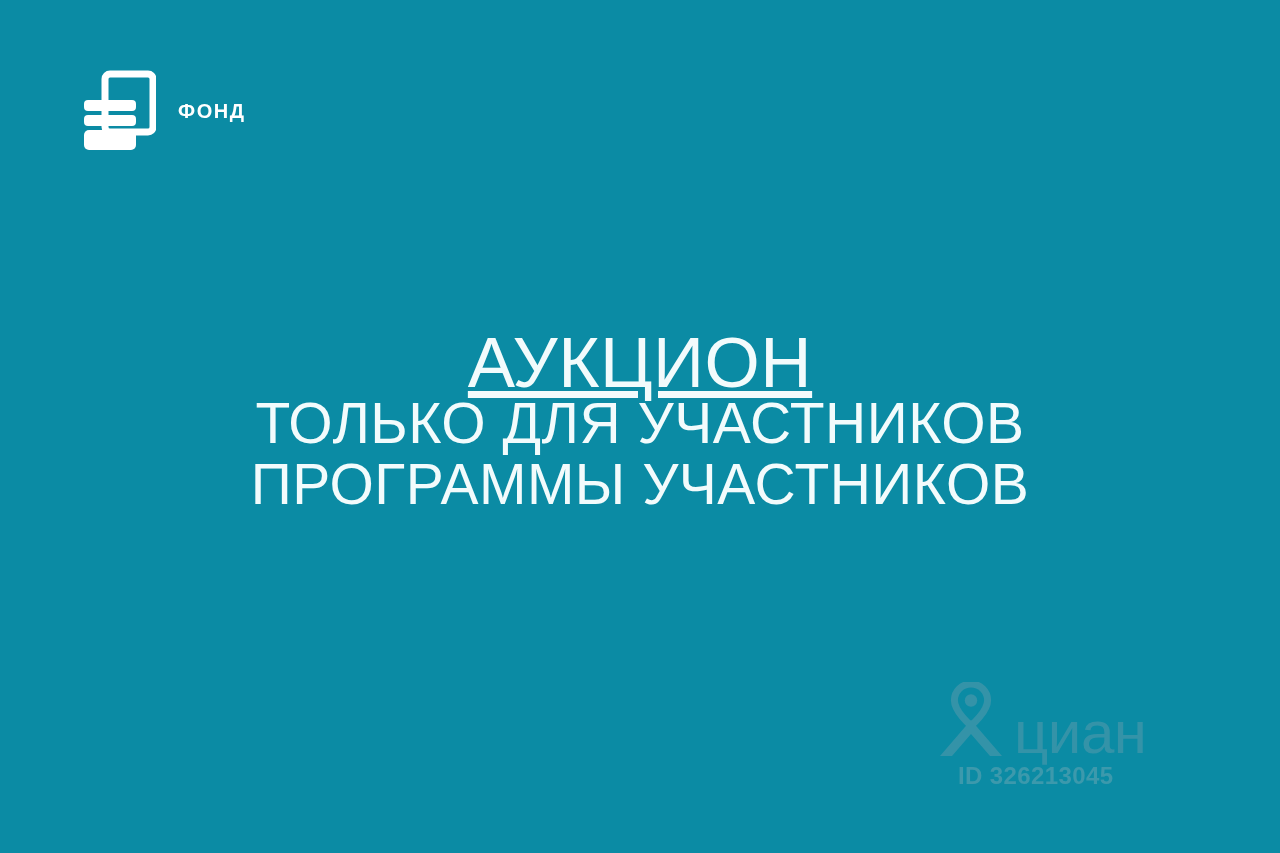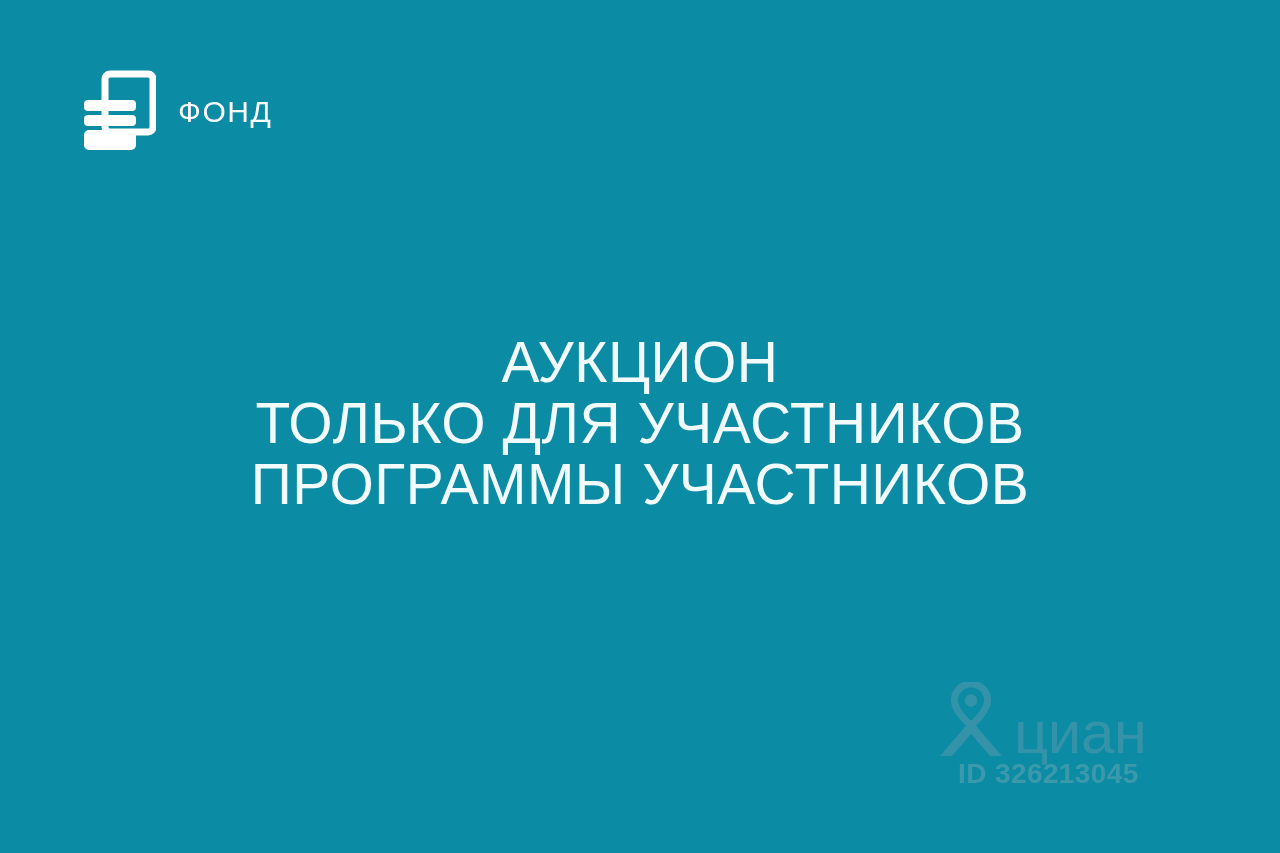--- a/index.html
+++ b/index.html
@@ -34,22 +34,22 @@
     display: block;
   }
   .brand-words {
     display: flex;
     flex-direction: column;
     justify-content: center;
     gap: 2px;
   }
   .brand-line {
     color: #ffffff;
-    font-weight: 400;
-    font-size: 30px;
+    font-weight: 700;
+    font-size: 20px;
     line-height: 1.28;
     letter-spacing: 1.6px;
     white-space: nowrap;
   }
 
   
   .headline {
     position: absolute;
     left: 0;
     right: 0;
@@ -60,21 +60,22 @@
   }
   .headline-line {
     color: #f2fbfc;
     font-weight: 300;
     font-size: 57px;
     line-height: 61px;
     letter-spacing: 0.5px;
     white-space: nowrap;
   }
   .headline-line.is-first {
-    font-size: 57px;
+    font-size: 71px;
+    text-decoration: underline;
   }
 
   
   .watermark {
     position: absolute;
     right: 110px;
     bottom: 63px;
     width: 236px;
     height: 108px;
     opacity: 0.96;
@@ -100,21 +101,21 @@
     line-height: 0.92;
     letter-spacing: -0.5px;
     position: relative;
     top: 2px;
   }
   .wm-id {
     position: absolute;
     left: 24px;
     bottom: 0;
     color: #3e9aad;
-    font-size: 28px;
+    font-size: 24px;
     font-weight: 700;
     letter-spacing: 0.4px;
     white-space: nowrap;
   }
 </style>
 </head>
 <body>
 
 <div class="banner">
 

